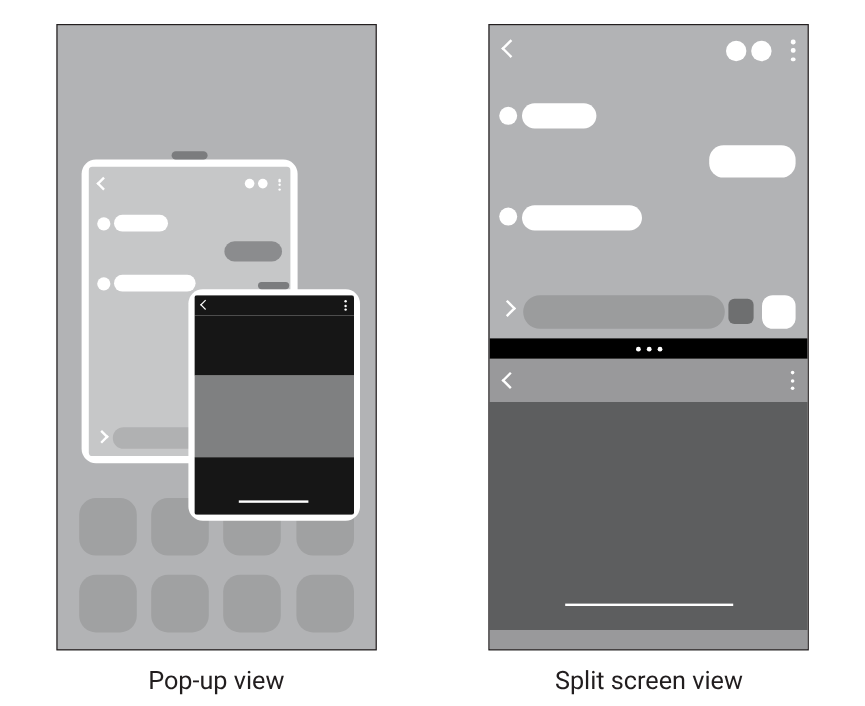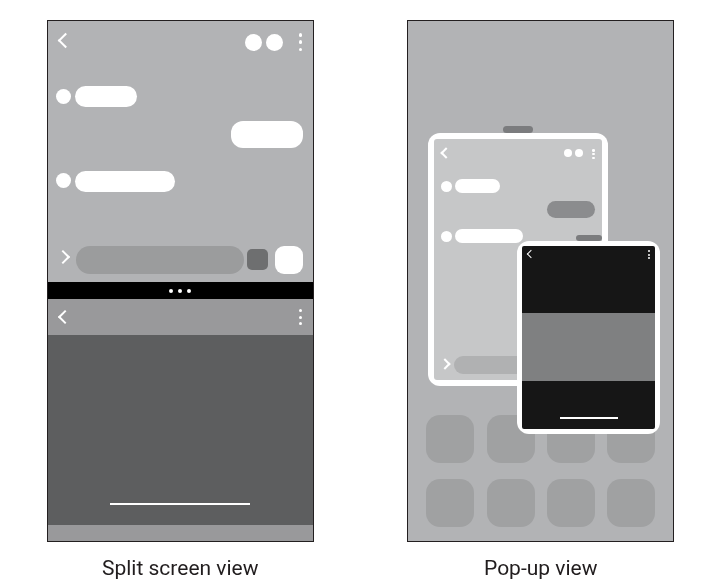--- a/index.html
+++ b/index.html
@@ -195,72 +195,20 @@
   .dock.row1 { bottom:78px; }
   .dock.row2 { bottom:14px; }
   .dock .app {
     width:48px; height:48px; background:#a0a1a2; border-radius:14px;
   }
 </style>
 </head>
 <body>
 
 <div class="row">
-
-  <div class="fig">
-    <div class="phone p1">
-
-      <div class="p1-top">
-        <div class="p1-header">
-          <span class="p1-back"></span>
-          <span class="p1-dot1"></span>
-          <span class="p1-dot2"></span>
-          <span class="p1-more">
-              <i></i>
-              <i></i>
-              <i></i>
-            </span>
-        </div>
-        <span class="avatar p1-av1"></span>
-        <span class="bubble p1-b1"></span>
-        <span class="bubble p1-b2"></span>
-        <span class="avatar p1-av2"></span>
-        <span class="bubble p1-b3"></span>
-
-        <div class="p1-input-wrap">
-          <span class="p1-chev"></span>
-          <span class="p1-input"></span>
-          <span class="p1-sq"></span>
-          <span class="p1-send"></span>
-        </div>
-      </div>
-
-      <div class="p1-divider">
-        <i></i>
-          <i></i>
-          <i></i>
-      </div>
-
-      <div class="p1-bot">
-        <div class="p1-bot-head">
-          <span class="p1-bot-back"></span>
-          <span class="p1-bot-more">
-              <i></i>
-              <i></i>
-              <i></i>
-            </span>
-        </div>
-        <div class="p1-bot-body">
-          <span class="p1-bot-home"></span>
-        </div>
-        <div class="p1-bot-strip"></div>
-      </div>
-    </div>
-    <div class="caption">Split screen view</div>
-  </div>
 
   <div class="fig">
     <div class="phone p2">
 
       <div class="popup popA">
         <span class="popA-handle"></span>
         <div class="popA-inner">
           <div class="popA-header">
             <span class="pa-back"></span>
             <span class="pa-d1"></span>
@@ -313,13 +261,65 @@
       <div class="dock row2">
         <span class="app"></span>
         <span class="app"></span>
         <span class="app"></span>
         <span class="app"></span>
       </div>
     </div>
     <div class="caption">Pop-up view</div>
   </div>
 
+  <div class="fig">
+    <div class="phone p1">
+
+      <div class="p1-top">
+        <div class="p1-header">
+          <span class="p1-back"></span>
+          <span class="p1-dot1"></span>
+          <span class="p1-dot2"></span>
+          <span class="p1-more">
+              <i></i>
+              <i></i>
+              <i></i>
+            </span>
+        </div>
+        <span class="avatar p1-av1"></span>
+        <span class="bubble p1-b1"></span>
+        <span class="bubble p1-b2"></span>
+        <span class="avatar p1-av2"></span>
+        <span class="bubble p1-b3"></span>
+
+        <div class="p1-input-wrap">
+          <span class="p1-chev"></span>
+          <span class="p1-input"></span>
+          <span class="p1-sq"></span>
+          <span class="p1-send"></span>
+        </div>
+      </div>
+
+      <div class="p1-divider">
+        <i></i>
+          <i></i>
+          <i></i>
+      </div>
+
+      <div class="p1-bot">
+        <div class="p1-bot-head">
+          <span class="p1-bot-back"></span>
+          <span class="p1-bot-more">
+              <i></i>
+              <i></i>
+              <i></i>
+            </span>
+        </div>
+        <div class="p1-bot-body">
+          <span class="p1-bot-home"></span>
+        </div>
+        <div class="p1-bot-strip"></div>
+      </div>
+    </div>
+    <div class="caption">Split screen view</div>
+  </div>
+
 </div>
 
 </body></html>

